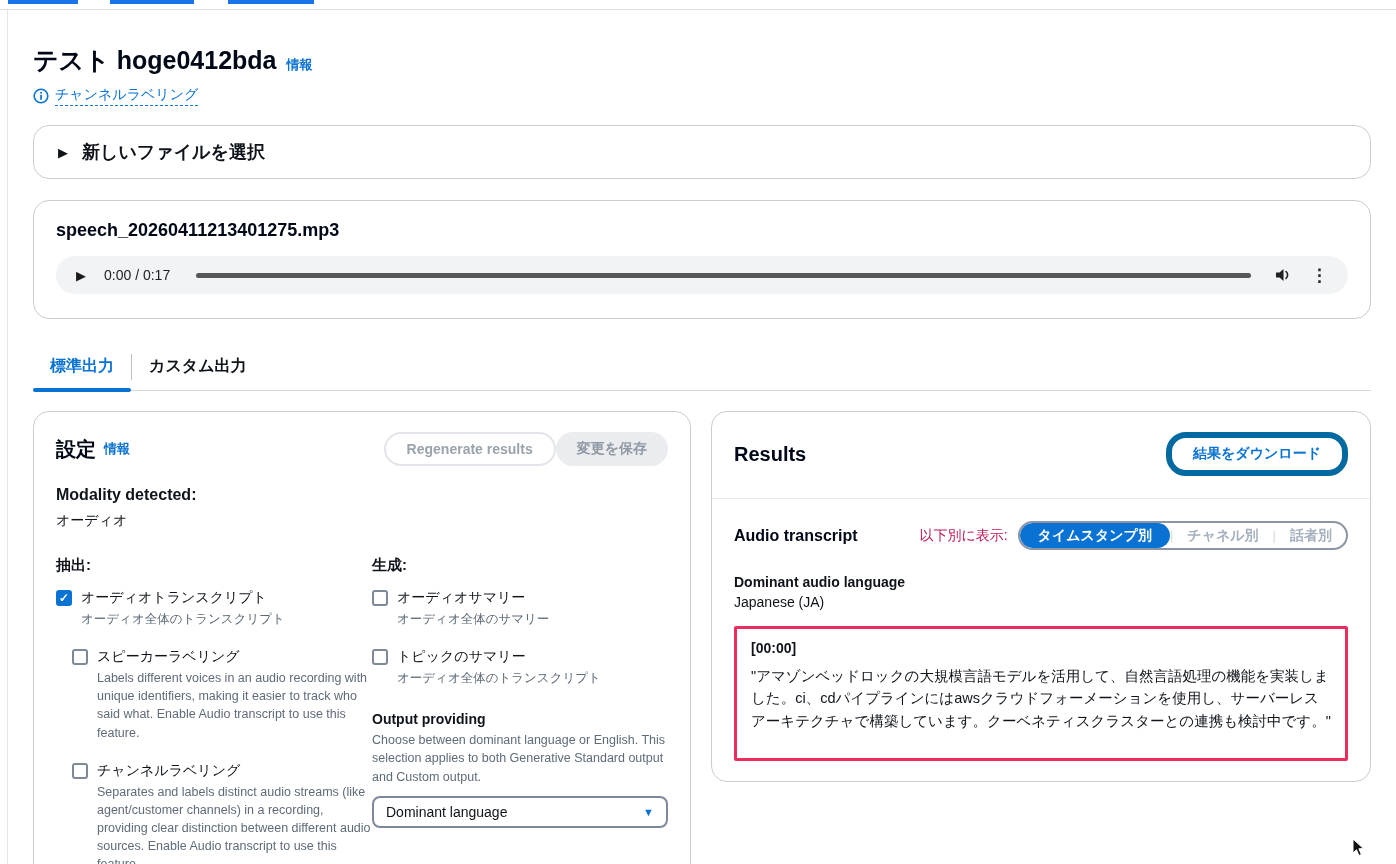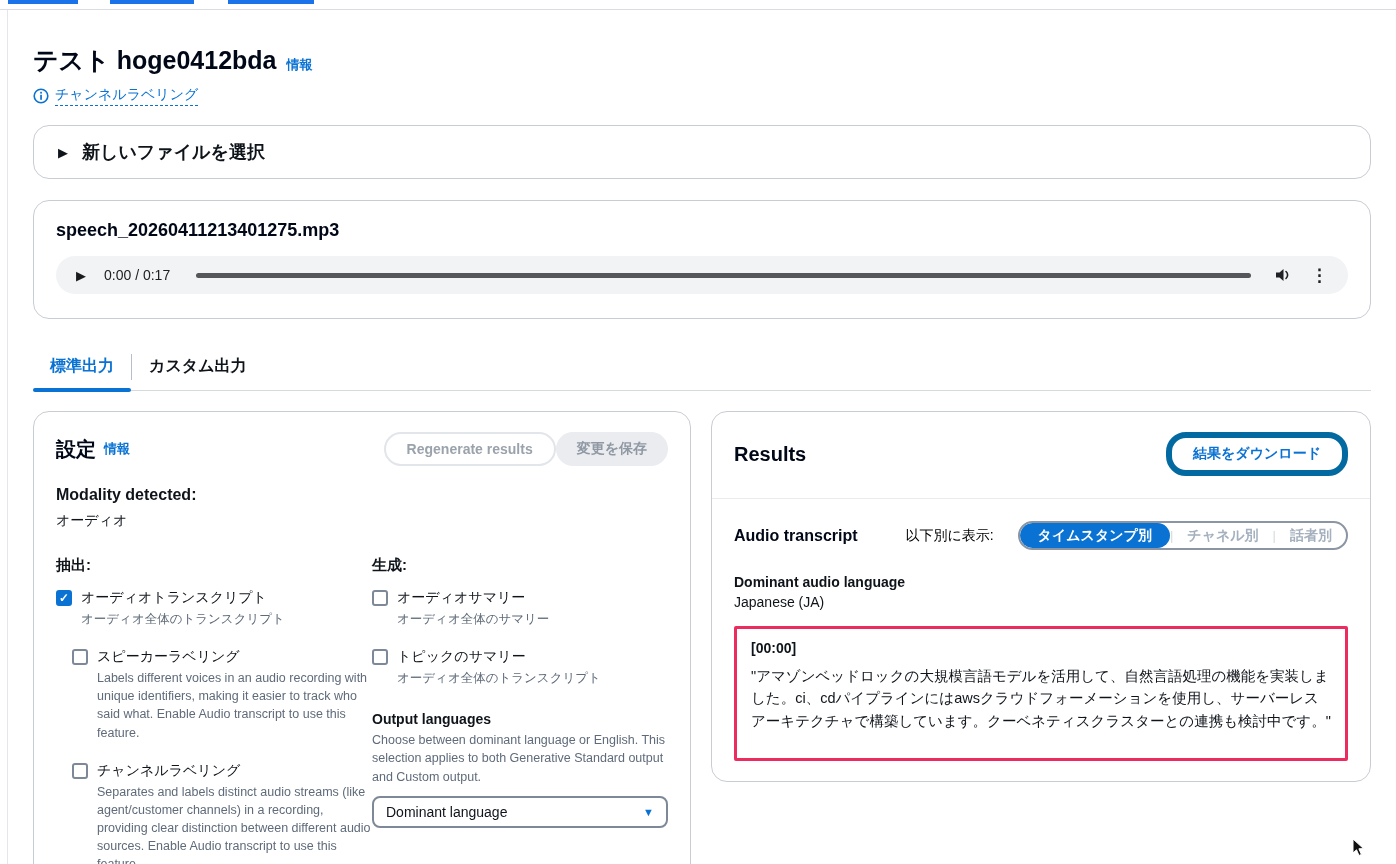--- a/index.html
+++ b/index.html
@@ -93,21 +93,21 @@
   .select { margin-top:10px; width:296px; height:32px; border:2px solid #7d8998; border-radius:8px;
     display:flex; align-items:center; padding:0 12px; cursor:pointer; background:#fff; }
   .select-value { font-size:14px; color:#0f141a; }
   .select-caret { margin-left:auto; color:#0972d3; font-size:11px; }
 
   .results-head { padding:20px 22px 22px 22px; display:flex; align-items:center; }
   .results-divider { height:1px; background:#e9ebed; }
   .results-body { padding:22px 22px 20px 22px; }
   .transcript-row { display:flex; align-items:center; }
   .transcript-title { font-size:16px; font-weight:bold; color:#000716; }
-  .displayby-label { margin-left:auto; font-size:14px; color:#000000; padding-right:24px; }
+  .displayby-label { margin-left:auto; font-size:14px; color:#be185d; padding-right:10px; }
   .segmented { border:2px solid #8b95a3; border-radius:16px; height:29px;
     display:flex; align-items:center; background:#fff; overflow:hidden; }
   .seg { font-size:14px; font-weight:bold; padding:0 14px; color:#a4b0bd; cursor:pointer;
     display:flex; align-items:center; height:100%; }
   .seg.active { background:#0972d3; color:#fff; border-radius:14px; padding:0 18px; }
   .seg-sep { color:#d5dbdb; font-size:13px; }
 
   .dom-label { margin-top:24px; font-size:14px; font-weight:bold; }
   .dom-value { margin-top:4px; font-size:14px; }
 
@@ -240,21 +240,21 @@
 
             <div class="opt" style="margin-top:20px;">
               <div class="opt-row">
                 <span class="cb"></span>
                 <label class="opt-label">トピックのサマリー</label>
               </div>
               <div class="opt-desc">オーディオ全体のトランスクリプト</div>
             </div>
 
             <div class="outlang">
-              <div class="outlang-label">Output languages</div>
+              <div class="outlang-label">Output providing</div>
               <div class="outlang-desc">Choose between dominant language or English. This selection applies to both Generative Standard output and Custom output.</div>
               <div class="select">
                 <span class="select-value">Dominant language</span>
                 <span class="select-caret">▼</span>
               </div>
             </div>
           </div>
         </div>
       </div>
 

